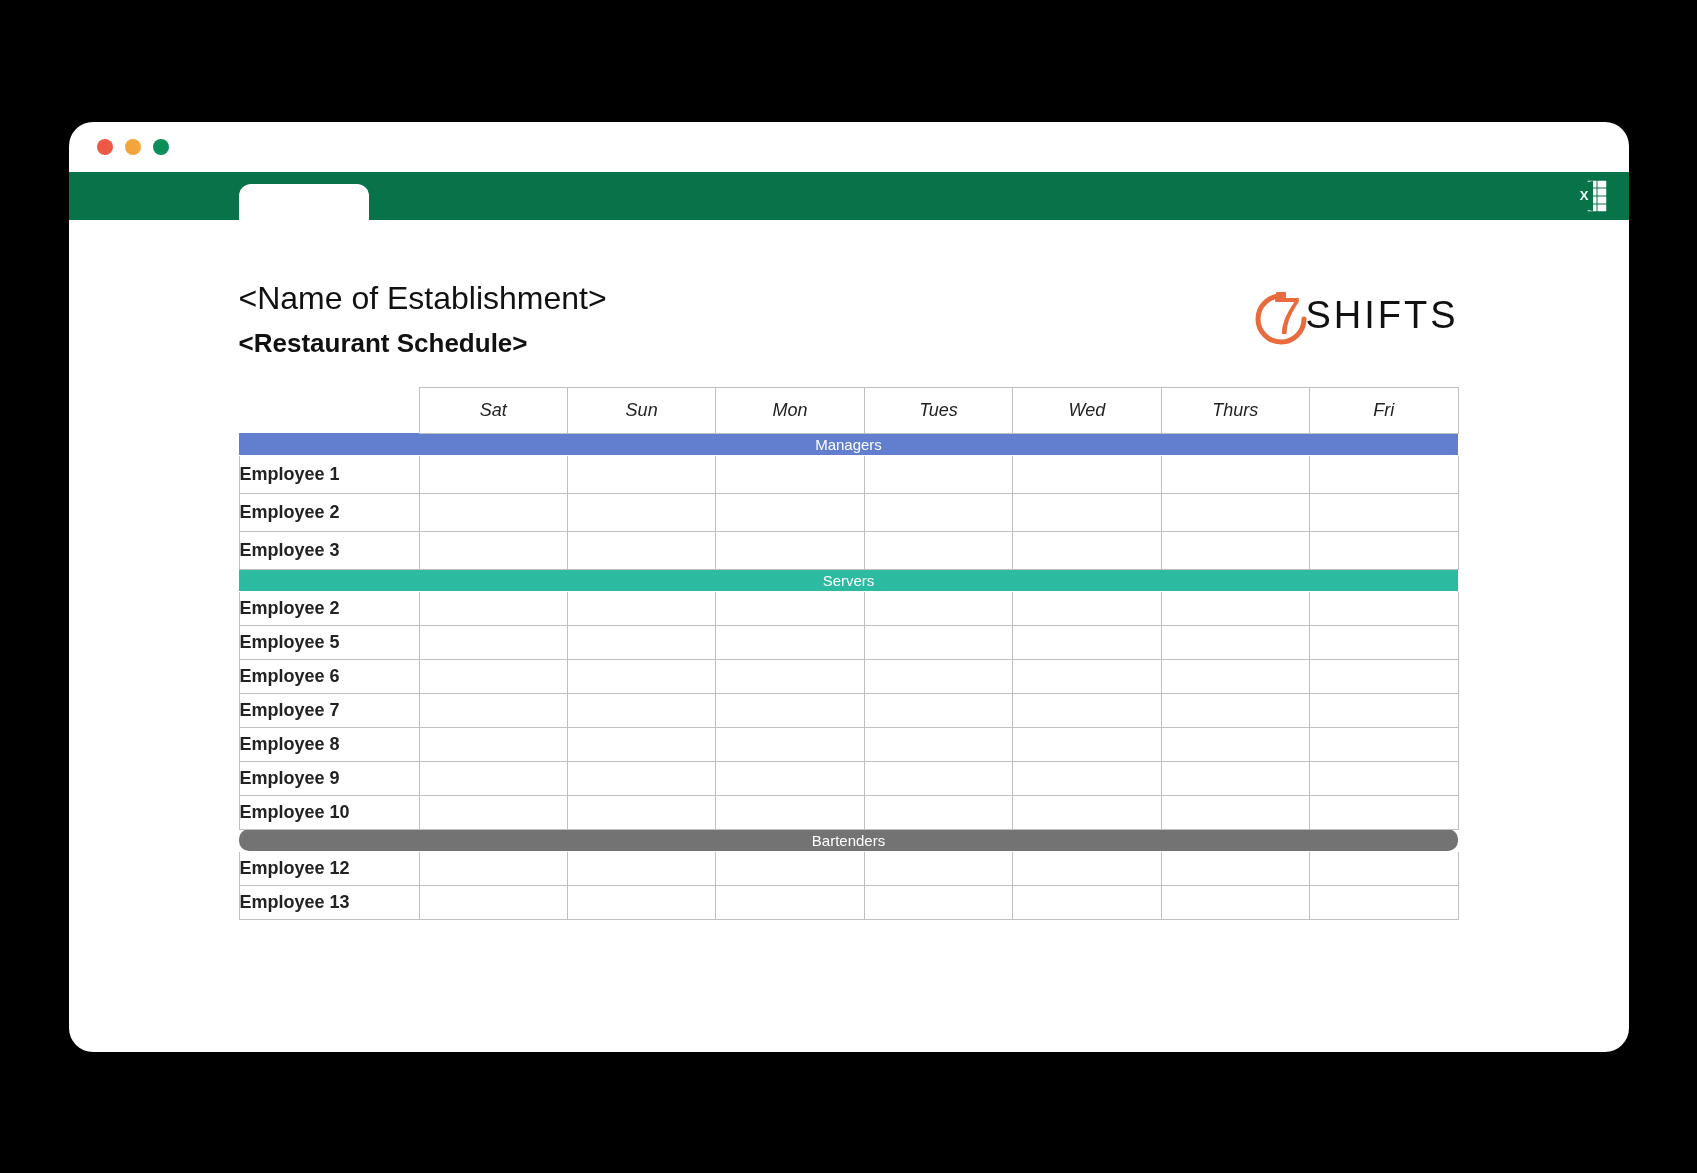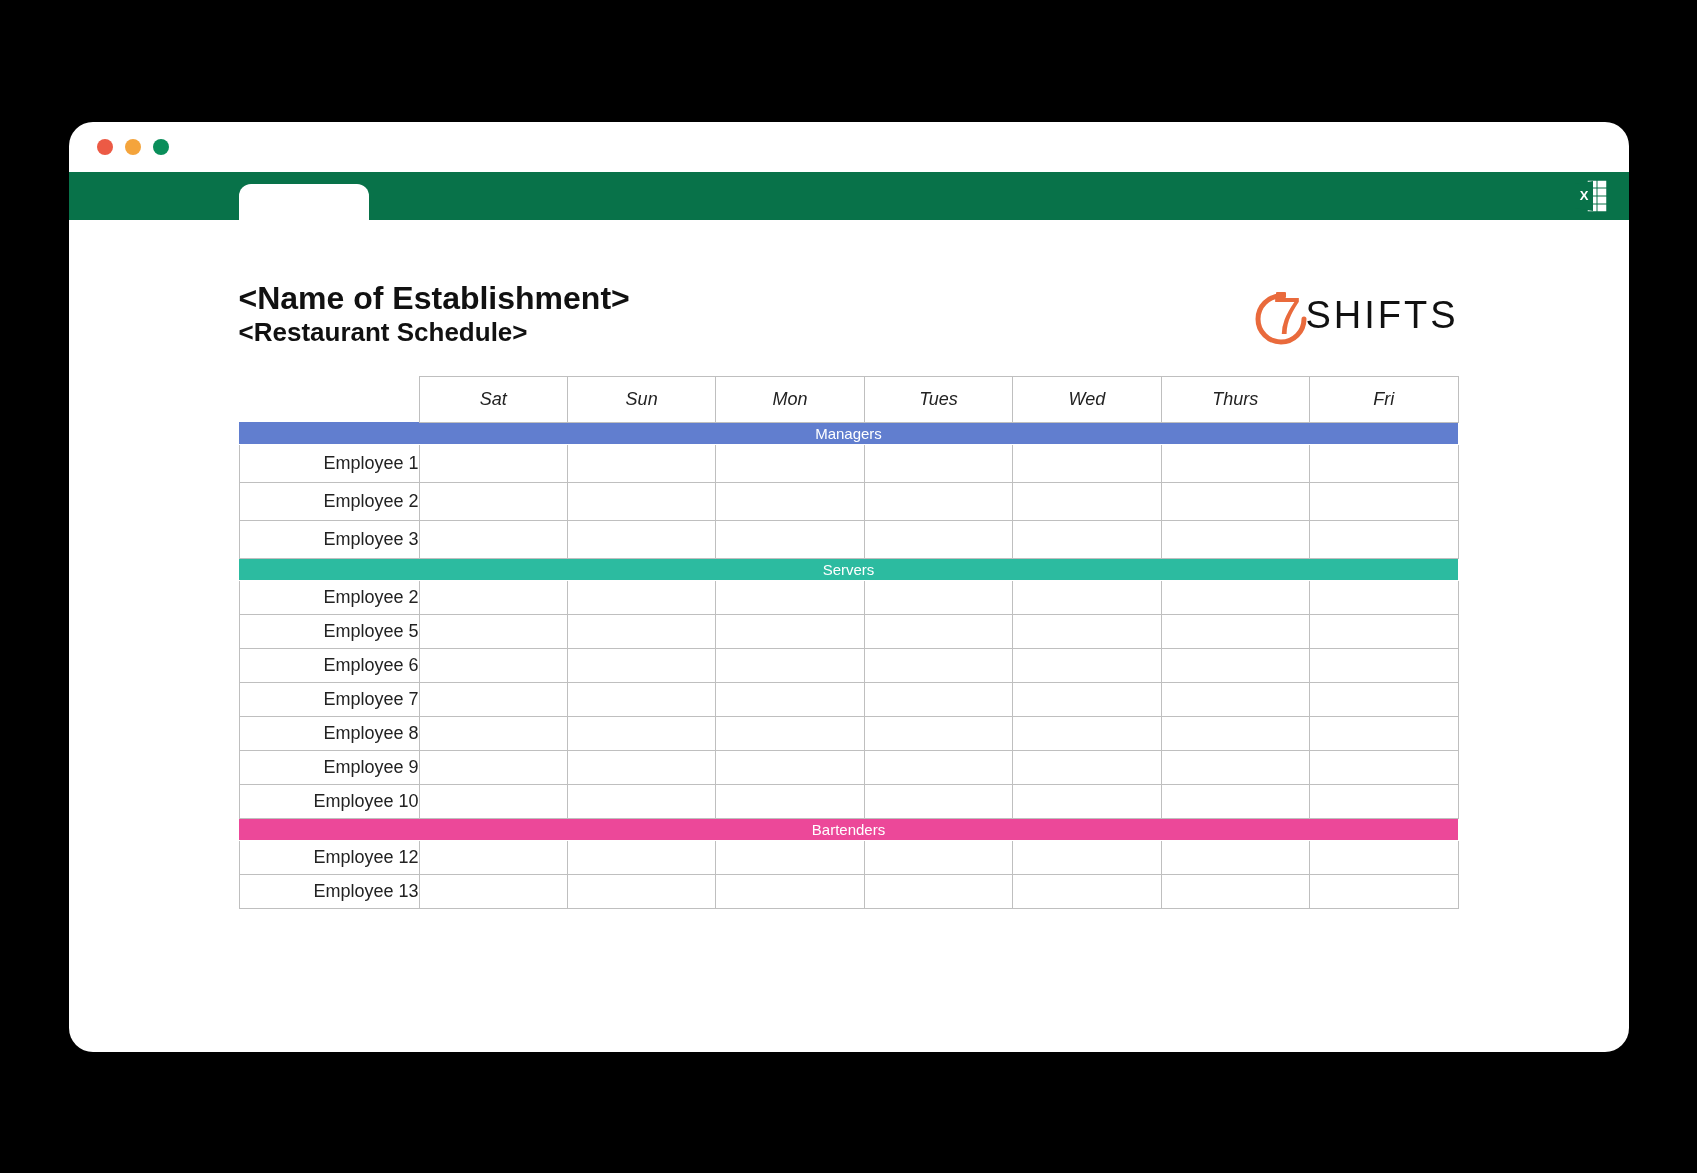--- a/index.html
+++ b/index.html
@@ -57,23 +57,23 @@
       padding: 60px 170px 0 170px;
     }
     .header-row {
       display: flex;
       justify-content: space-between;
       align-items: flex-start;
       margin-bottom: 28px;
     }
     .titles h1 {
       font-size: 32px;
-      font-weight: 700;
+      font-weight: 400;
       color: #111;
-      margin-bottom: 0;
+      margin-bottom: 11px;
     }
     .titles h2 {
       font-size: 26px;
       font-weight: 600;
       color: #111;
     }
     .logo {
       display: flex;
       align-items: center;
       gap: 4px;
@@ -112,31 +112,31 @@
       height: 46px;
       font-weight: 400;
       background: #fff;
       font-style: italic;
     }
     thead th:first-child {
       border: none;
       background: transparent;
     }
     .emp-col { width: 180px; }
-    .emp-cell { text-align: right; font-weight: 400; }
+    .emp-cell { text-align: left; font-weight: 700; }
     .section-row td {
       color: #fff;
       font-size: 15px;
       font-weight: 400;
       height: 22px;
       border-color: transparent;
     }
     .sec-blue td { background: #617ecf; }
     .sec-teal td { background: #2cbba0; }
-    .sec-orange td { background: #ec4899; }
+    .sec-orange td { background: #737373; border-radius: 10px; }
     .tall td { height: 38px; }
   </style>
 </head>
 <body>
 
 <div class="window">
   <div class="titlebar">
     <div class="tl-dot dot-red"></div>
     <div class="tl-dot dot-amber"></div>
     <div class="tl-dot dot-green"></div>

